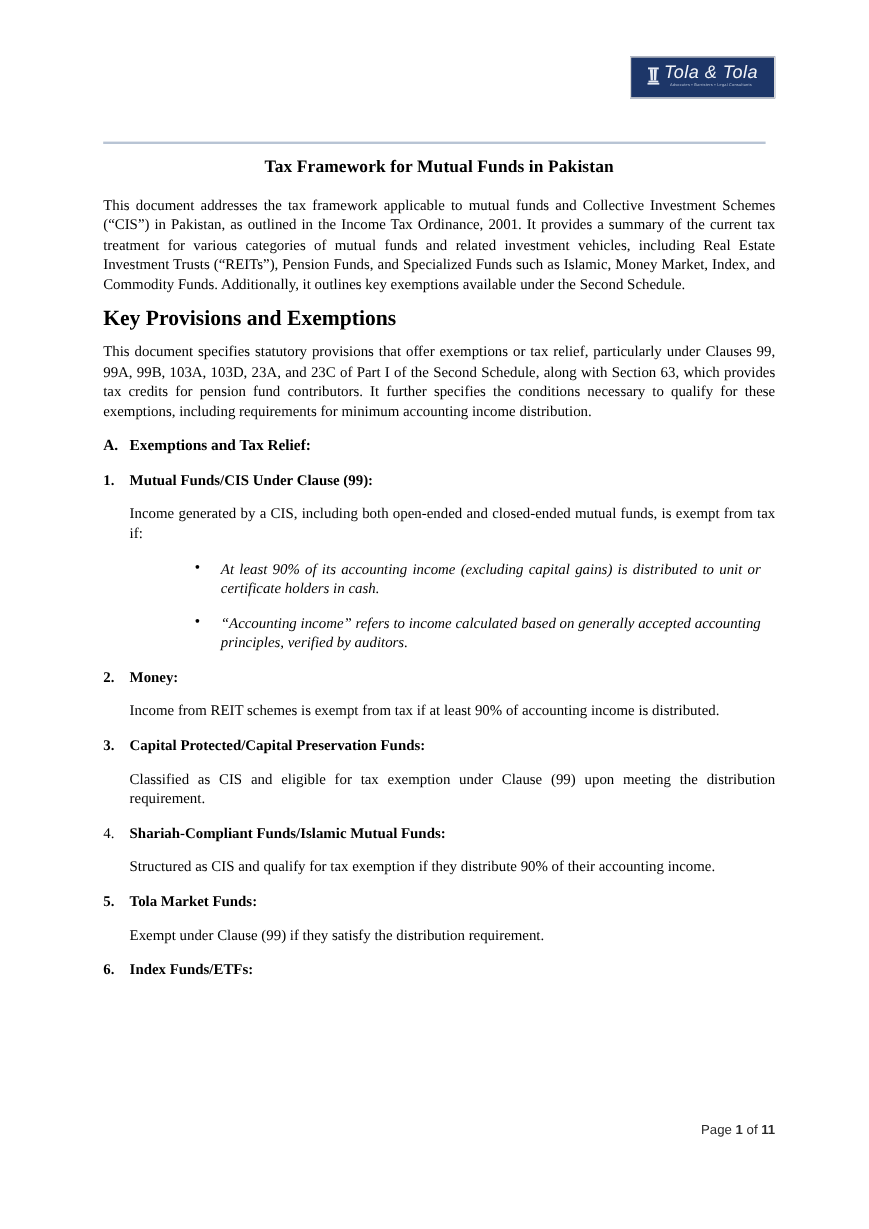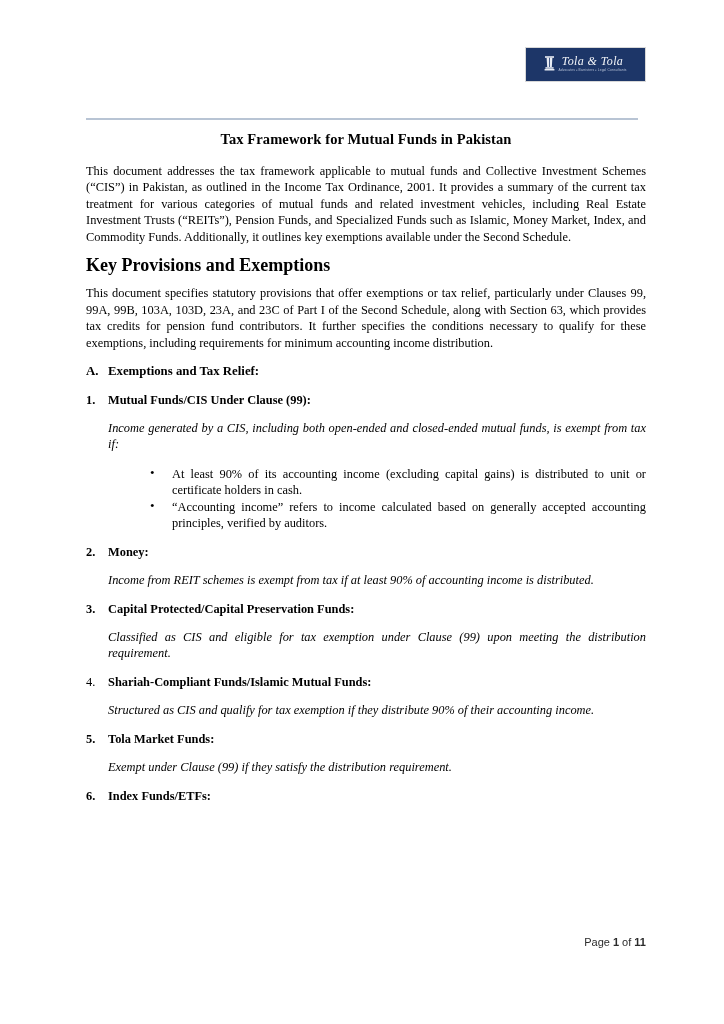--- a/index.html
+++ b/index.html
@@ -81,23 +81,23 @@
     align-items: center;
     gap: 3px;
     transform: translateY(-1px);
   }
 
   .pillar-mark { width: 11px; height: 16px; display: block; }
 
   .bt-text { text-align: center; line-height: 1; }
 
   .bt-script {
-    font-family: Liberation Serif, serif;
+    font-family: Liberation Sans, sans-serif;
     font-style: italic;
-    font-size: 12px;
+    font-size: 15px;
     color: #f2f4f8;
     letter-spacing: 0.4px;
     white-space: nowrap;
   }
 
   .bt-sub {
     font-family: "Liberation Sans", "DejaVu Sans", sans-serif;
     font-size: 3.2px;
     color: #b9c4d8;
     letter-spacing: 0.2px;
@@ -168,36 +168,36 @@
   }
   .item-head.plain-marker .ih-marker { font-weight: 400; }
   .item-head .ih-label { flex: 1; font-weight: 700; }
 
   p.item-body {
     font-size: 12.4px;
     line-height: 16.4px;
     text-align: justify;
     margin: 0 0 13px 0;
     padding-left: 22px;
-    font-style: italic;
   }
 
   ul.bullets {
     list-style: none;
     margin: 0 0 13px 0;
     padding: 0 0 0 22px;
   }
 
   ul.bullets li {
     font-size: 12.4px;
     line-height: 16.4px;
     text-align: justify;
     position: relative;
     padding-left: 64px;
-    margin: 0;
+    margin: 12px;
+    font-style: italic;
   }
   ul.bullets li::before {
     content: "\2022";
     position: absolute;
     left: 42px;
     top: -0.5px;
     font-size: 13px;
   }
 
   

